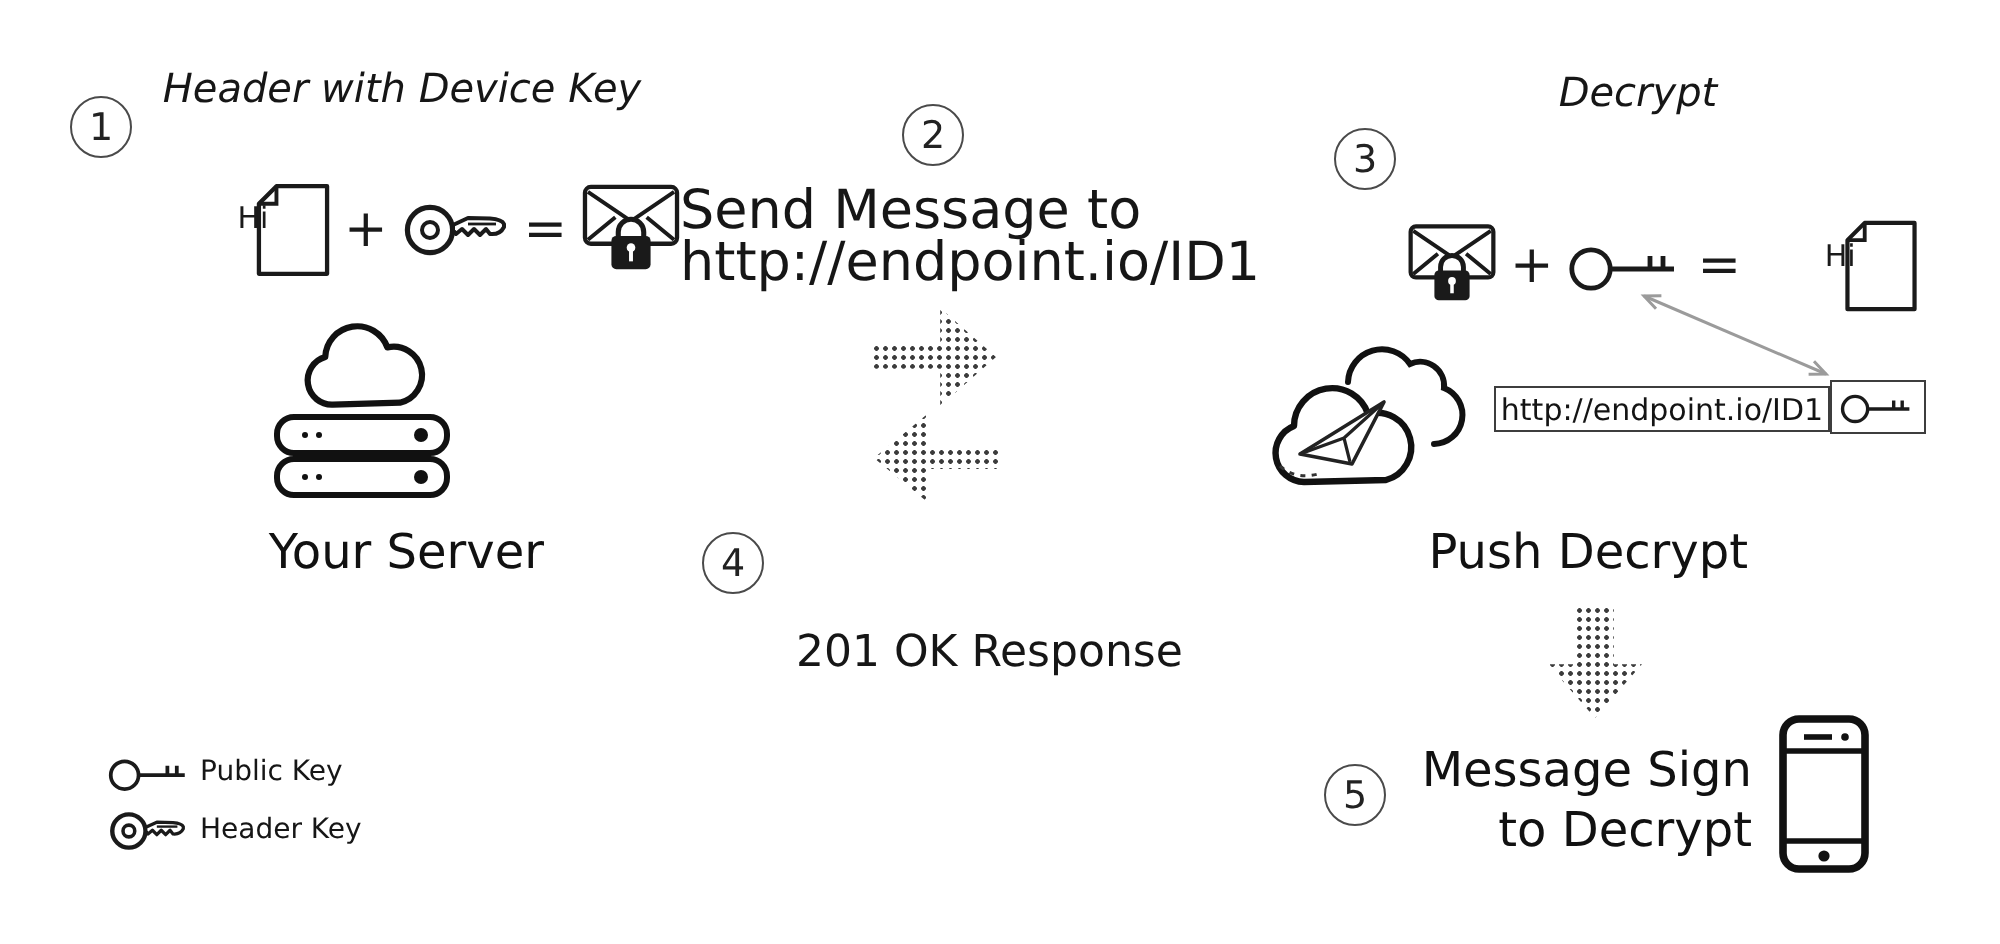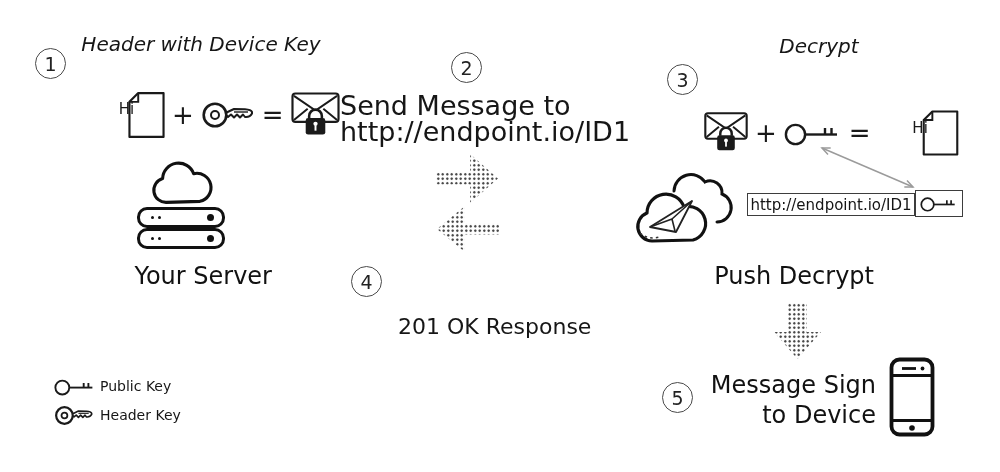--- a/index.html
+++ b/index.html
@@ -174,21 +174,21 @@
   </svg>
   <div class="abs big-label" style="left:710px;top:262px;width:164px;">Push Decrypt</div>
 
   <div class="abs dotted-arrow arrow-down" style="left:774px;top:303px;width:47px;height:56px;"></div>
 
   <div class="abs step-circle" style="left:662px;top:382px;">
     <span>5</span>
   </div>
   <div class="abs big-label" style="left:698px;top:370px;width:178px;line-height:30px;">
     <span style="display:block">Message Sign</span>
-    <span style="display:block">to Device</span>
+    <span style="display:block">to Decrypt</span>
   </div>
 
   <svg class="abs" style="left:889px;top:357px;" width="46" height="80" viewBox="0 0 46 80">
     <rect x="2.5" y="2.5" width="41" height="75" rx="8" fill="#fff" stroke="#111" stroke-width="3.8"></rect>
     <path d="M 13,11.5 H 27" stroke="#111" stroke-width="2.8"></path>
     <circle cx="33.5" cy="11.5" r="1.9" fill="#111"></circle>
     <path d="M 3,18.5 H 43" stroke="#111" stroke-width="2.8"></path>
     <path d="M 3,63.5 H 43" stroke="#111" stroke-width="2.8"></path>
     <circle cx="23" cy="71" r="2.8" fill="#111"></circle>
   </svg>

